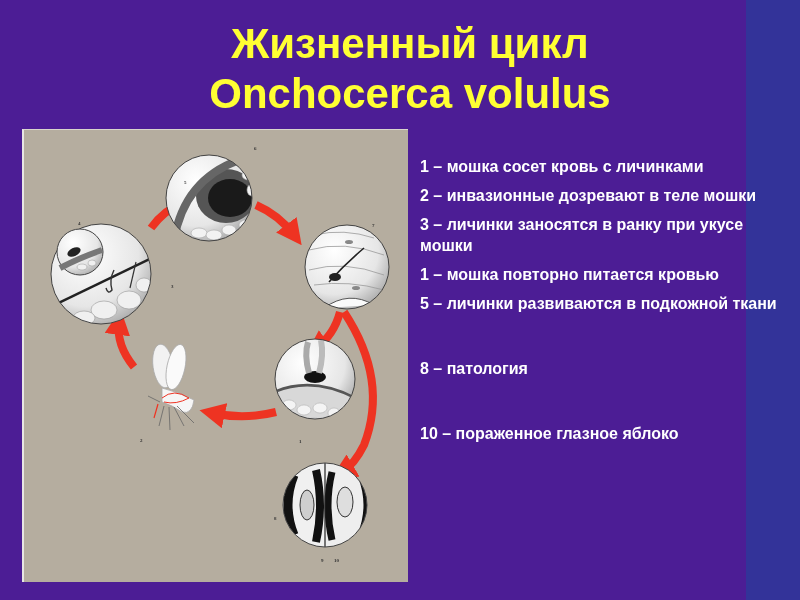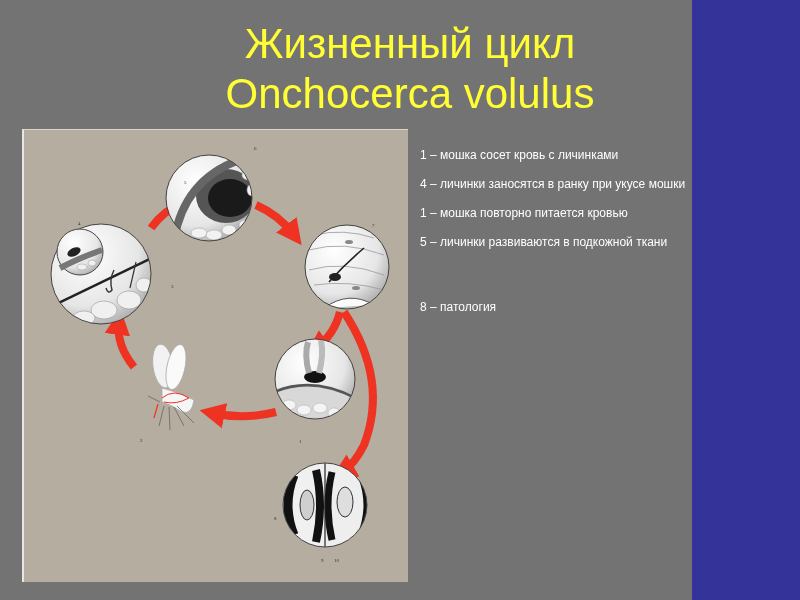--- a/index.html
+++ b/index.html
@@ -5,24 +5,25 @@
     html, body {
       margin: 0;
       padding: 0;
       width: 800px;
       height: 600px;
       overflow: hidden;
       background: #333399;
     }
     .slide {
       position: relative;
-      width: 692px;
+      width: 746px;
       height: 600px;
-      background: #737373;
+      background: #4c1d95;
       font-family: "Liberation Sans", sans-serif;
+      font-weight: bold;
     }
     .title {
       position: absolute;
       left: 0;
       top: 20px;
       width: 820px;
       text-align: center;
       color: #ffff33;
       font-size: 42px;
       line-height: 48px;
@@ -45,24 +46,24 @@
       position: absolute;
       left: 0;
       top: 0;
       width: 386px;
       height: 453px;
     }
 
     .legend {
       position: absolute;
       left: 420px;
-      top: 145px;
+      top: 156px;
       width: 370px;
       color: #ffffff;
-      font-size: 12px;
+      font-size: 16px;
       line-height: 21px;
     }
     .legend .item {
       margin: 0 0 8px 0;
     }
     .legend .item.tight { margin-bottom: 9px; margin-top: 44px; }
   </style>
 </head>
 <body>
 
@@ -227,19 +228,21 @@
         <text x="348" y="97">7</text>
         <text x="250" y="390">8</text>
         <text x="297" y="432">9</text>
         <text x="310" y="432">10</text>
       </g>
     </svg>
   </div>
 
   <div class="legend">
     <div class="item">1 – мошка сосет кровь с личинками</div>
-    <div class="item">4 – личинки заносятся в ранку при укусе мошки</div>
+    <div class="item">2 – инвазионные дозревают в теле мошки</div>
+    <div class="item">3 – личинки заносятся в ранку при укусе мошки</div>
     <div class="item">1 – мошка повторно питается кровью</div>
     <div class="item">5 – личинки развиваются в подкожной ткани</div>
     <div class="item tight">8 – патология</div>
+    <div class="item tight">10 – пораженное глазное яблоко</div>
   </div>
 
 </div>
 
 </body></html>

